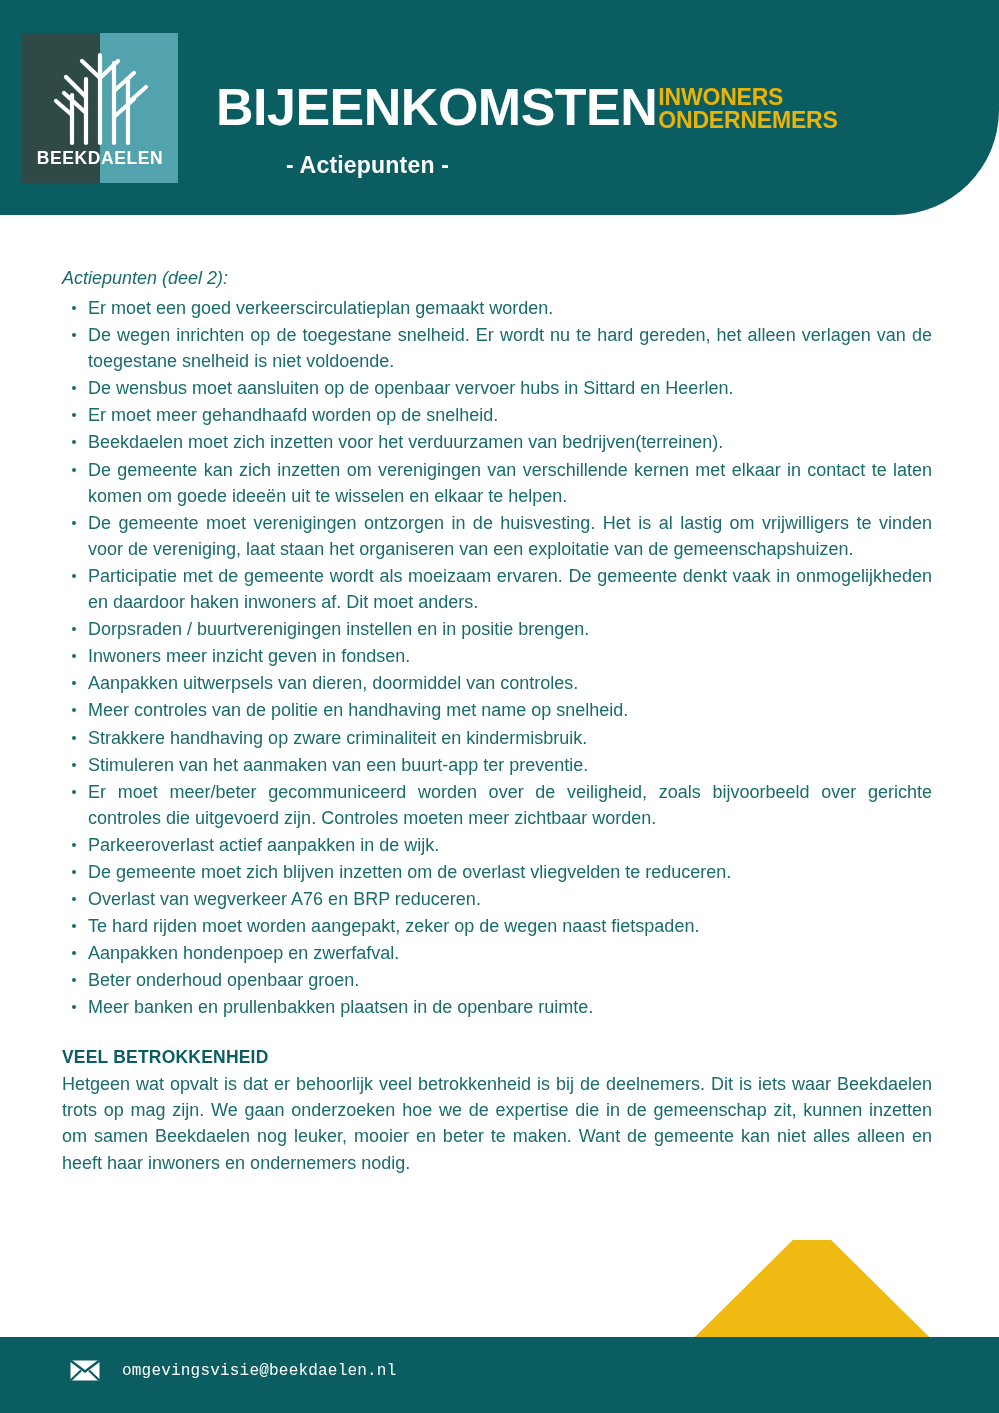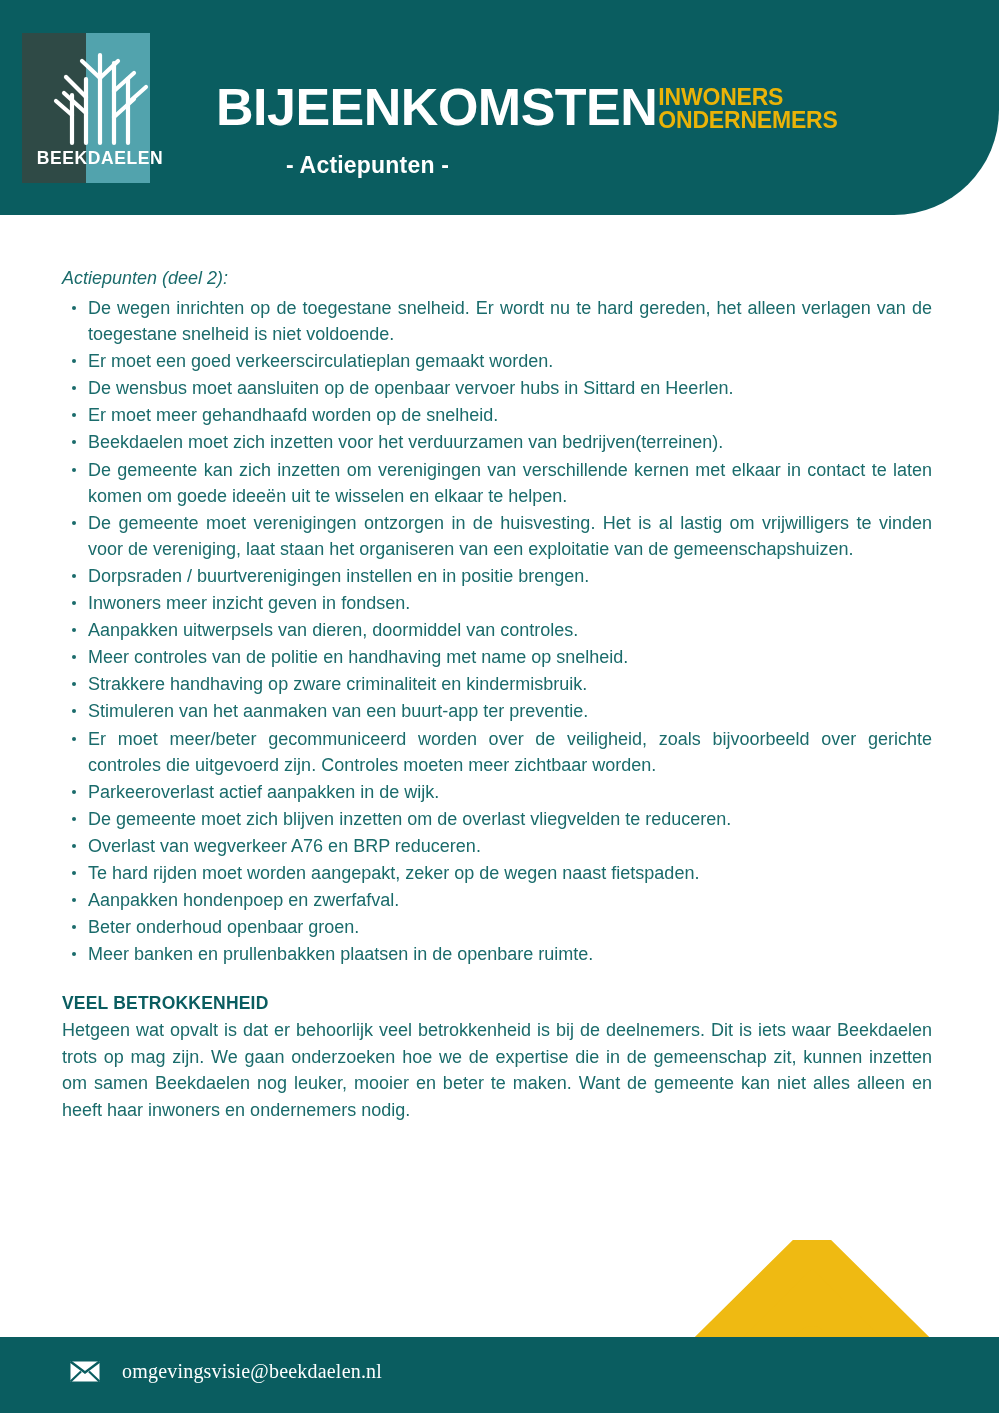--- a/index.html
+++ b/index.html
@@ -27,21 +27,21 @@
     width: 999px;
     height: 215px;
     background: #0a5d60;
     border-bottom-right-radius: 105px;
     overflow: hidden;
   }
   .logo-box {
     position: absolute;
     left: 22px;
     top: 33px;
-    width: 128px;
+    width: 156px;
     height: 150px;
     display: flex;
   }
   .logo-half-dark {
     width: 50%;
     height: 100%;
     background: #2f4a46;
   }
   .logo-half-light {
     width: 50%;
@@ -188,23 +188,23 @@
     align-items: center;
   }
   .mail-icon {
     width: 30px;
     height: 21px;
     flex: none;
   }
   .footer-email {
     margin-left: 22px;
     color: #ffffff;
-    font-size: 20px;
+    font-size: 16px;
     letter-spacing: 0.2px;
-    font-family: Liberation Serif, serif;
+    font-family: Liberation Mono, monospace;
   }
 </style>
 </head>
 <body>
 
 <div id="page">
 
   <div class="header">
 
     <div class="logo-box">
@@ -239,27 +239,28 @@
         <div>ONDERNEMERS</div>
       </div>
     </div>
 
     <div class="subtitle">- Actiepunten -</div>
   </div>
 
   <div class="content">
     <p class="intro-line">Actiepunten (deel 2):</p>
     <ul class="points" id="bullet-list">
+        <li>Er moet een goed verkeerscirculatieplan gemaakt worden.</li>
         <li>De wegen inrichten op de toegestane snelheid. Er wordt nu te hard gereden, het alleen verlagen van de toegestane snelheid is niet voldoende.</li>
-        <li>Er moet een goed verkeerscirculatieplan gemaakt worden.</li>
         <li>De wensbus moet aansluiten op de openbaar vervoer hubs in Sittard en Heerlen.</li>
         <li>Er moet meer gehandhaafd worden op de snelheid.</li>
         <li>Beekdaelen moet zich inzetten voor het verduurzamen van bedrijven(terreinen).</li>
         <li>De gemeente kan zich inzetten om verenigingen van verschillende kernen met elkaar in contact te laten komen om goede ideeën uit te wisselen en elkaar te helpen.</li>
         <li>De gemeente moet verenigingen ontzorgen in de huisvesting. Het is al lastig om vrijwilligers te vinden voor de vereniging, laat staan het organiseren van een exploitatie van de gemeenschapshuizen.</li>
+        <li>Participatie met de gemeente wordt als moeizaam ervaren. De gemeente denkt vaak in onmogelijkheden en daardoor haken inwoners af. Dit moet anders.</li>
         <li>Dorpsraden / buurtverenigingen instellen en in positie brengen.</li>
         <li>Inwoners meer inzicht geven in fondsen.</li>
         <li>Aanpakken uitwerpsels van dieren, doormiddel van controles.</li>
         <li>Meer controles van de politie en handhaving met name op snelheid.</li>
         <li>Strakkere handhaving op zware criminaliteit en kindermisbruik.</li>
         <li>Stimuleren van het aanmaken van een buurt-app ter preventie.</li>
         <li>Er moet meer/beter gecommuniceerd worden over de veiligheid, zoals bijvoorbeeld over gerichte controles die uitgevoerd zijn. Controles moeten meer zichtbaar worden.</li>
         <li>Parkeeroverlast actief aanpakken in de wijk.</li>
         <li>De gemeente moet zich blijven inzetten om de overlast vliegvelden te reduceren.</li>
         <li>Overlast van wegverkeer A76 en BRP reduceren.</li>

